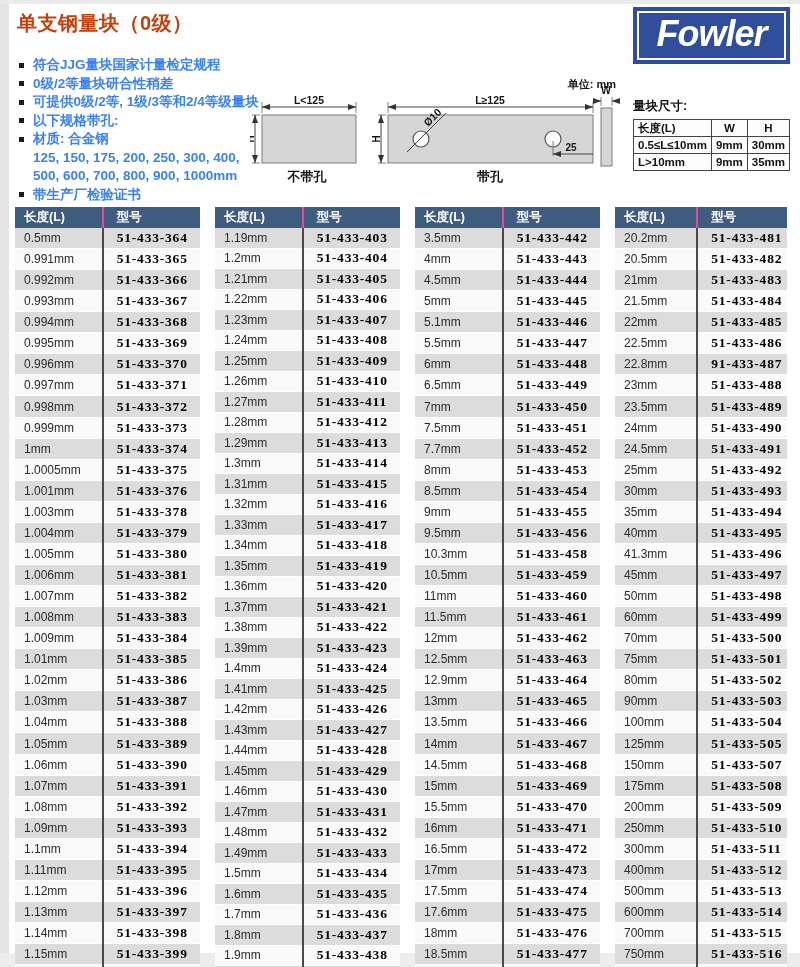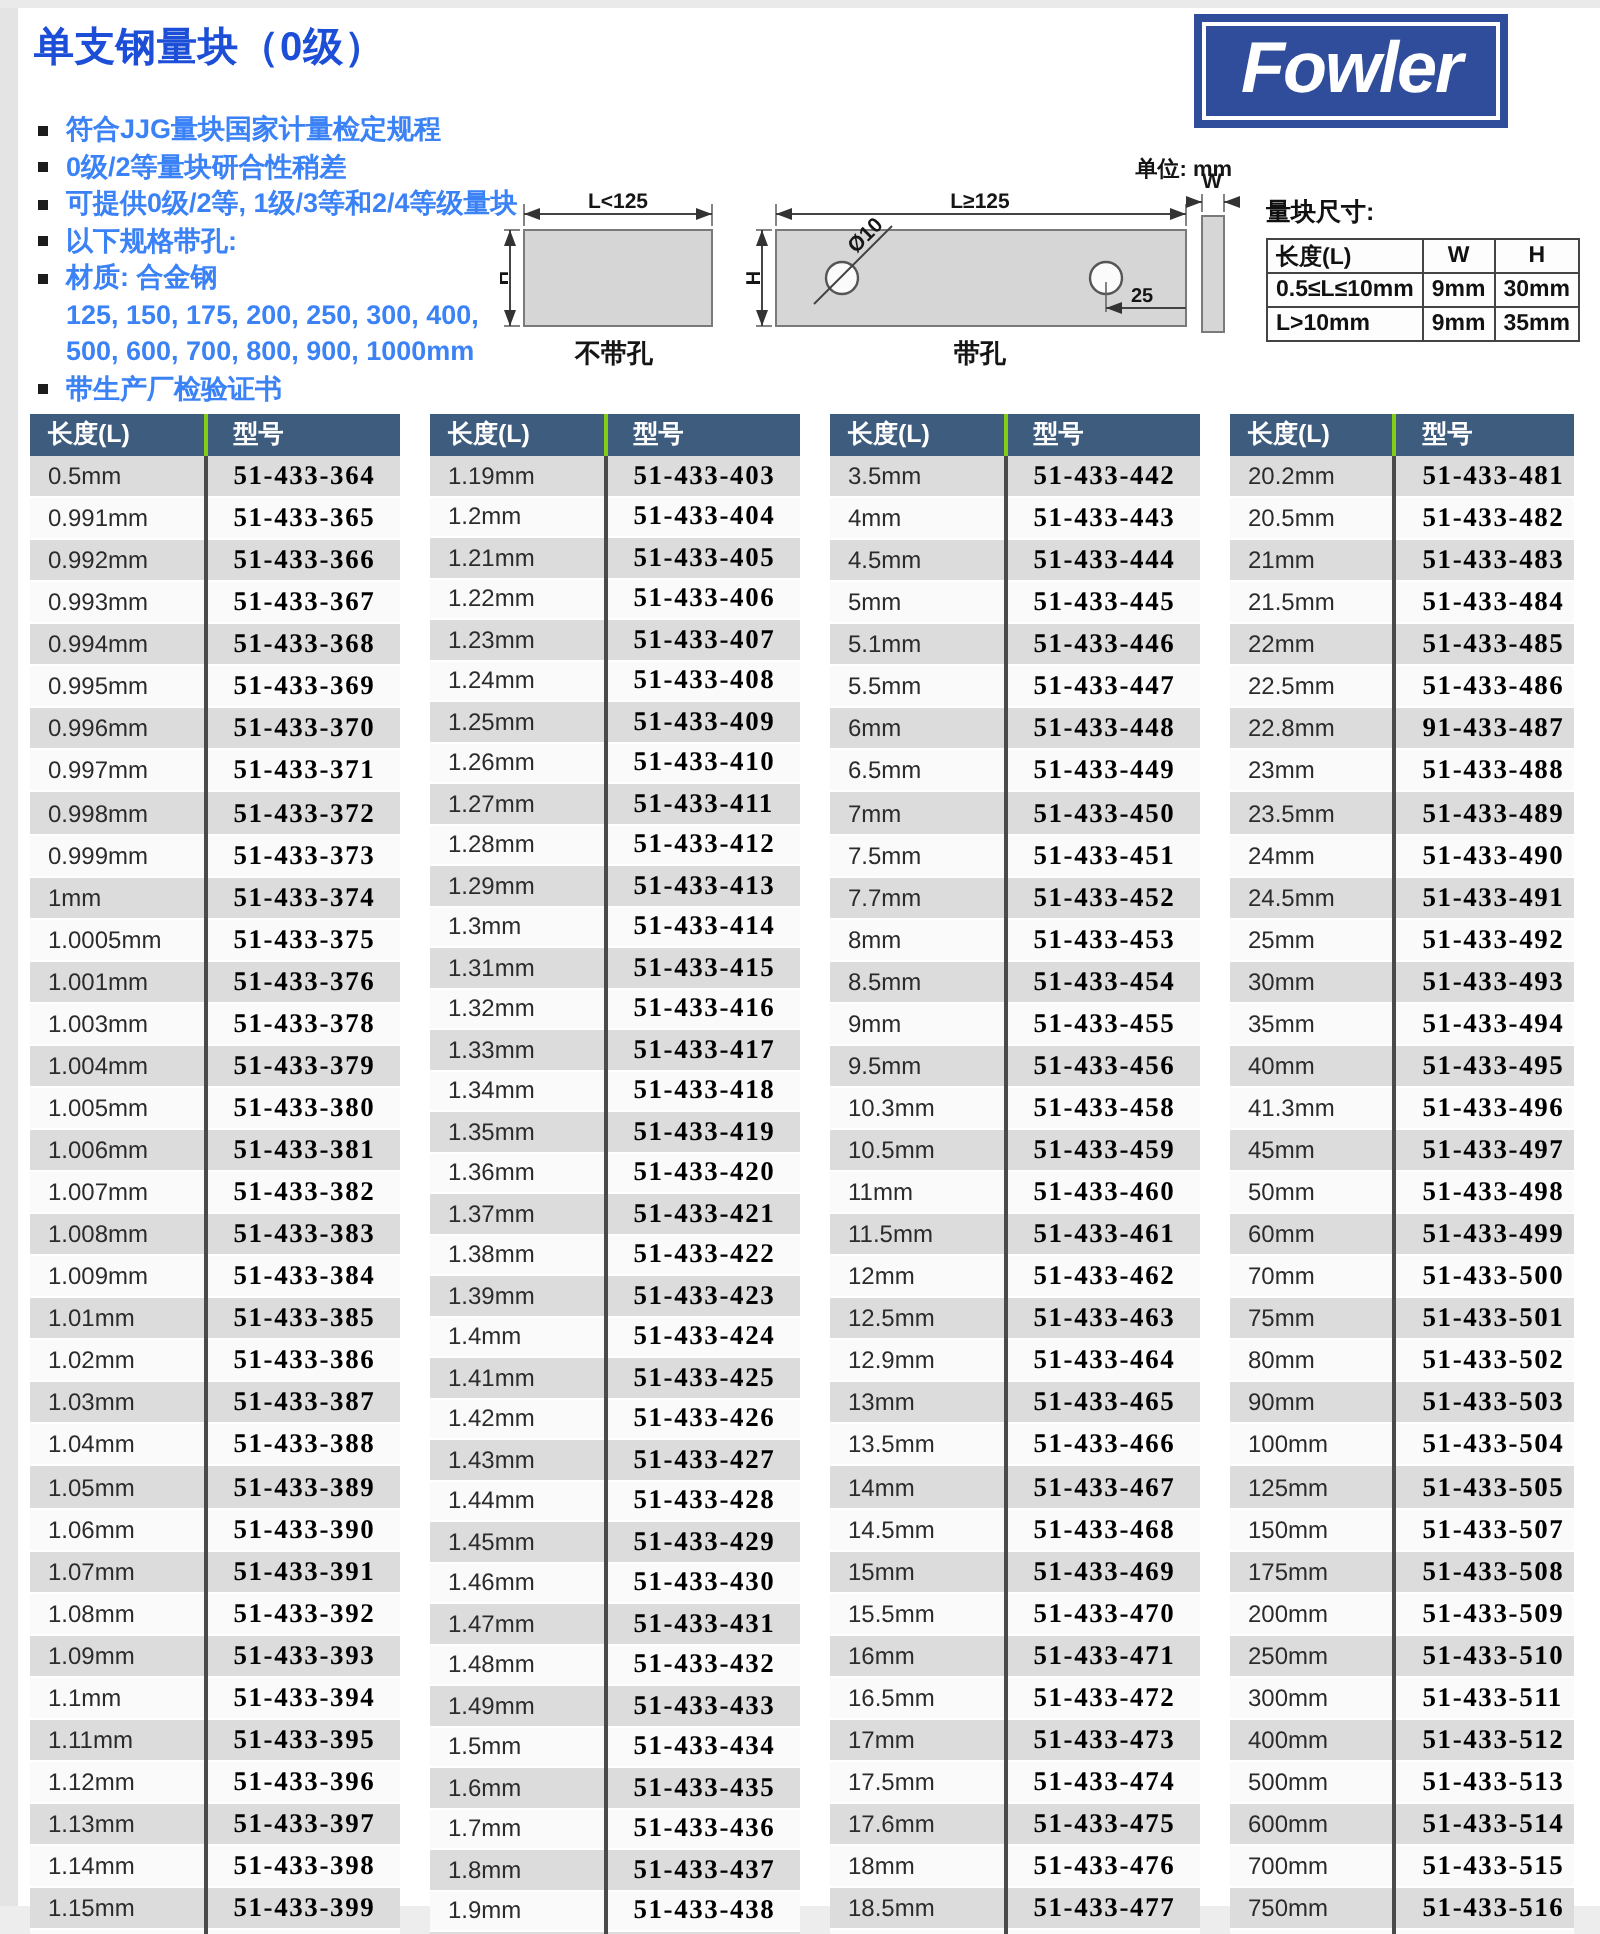--- a/index.html
+++ b/index.html
@@ -5,23 +5,23 @@
   html,body{margin:0;padding:0;}
   body{
     width:800px;height:967px;position:relative;background:#ffffff;
     font-family:"Liberation Sans","DejaVu Sans",sans-serif;
     overflow:hidden;color:#111;
   }
   .edge-l{position:absolute;left:0;top:0;width:9px;height:967px;background:#e4e4e4;}
   .edge-t{position:absolute;left:0;top:0;width:800px;height:4px;background:#eaeaea;}
   .edge-b{position:absolute;left:0;top:953px;width:800px;height:14px;background:#ededed;}
 
-  .title{position:absolute;left:17px;top:10px;font-size:20px;font-weight:bold;color:#1d4ed8;letter-spacing:.5px;}
-
-  .logo{position:absolute;left:597px;top:7px;width:157px;height:57px;background:#2F4D9A;
+  .title{position:absolute;left:17px;top:10px;font-size:20px;font-weight:bold;color:#c2410c;letter-spacing:.5px;}
+
+  .logo{position:absolute;left:633px;top:7px;width:157px;height:57px;background:#2F4D9A;
         display:flex;align-items:center;justify-content:center;}
   .logo-border{position:absolute;left:4px;top:4px;right:4px;bottom:4px;border:2px solid #ffffff;}
   .logo-text{position:relative;color:#fff;font-size:36px;font-weight:bold;font-style:italic;
         letter-spacing:-1px;padding-bottom:3px;}
 
   ul.features{position:absolute;left:19px;top:56px;margin:0;padding:0;list-style:none;
         font-size:13.5px;font-weight:bold;color:#3b82f6;}
   ul.features li{line-height:18.5px;display:flex;align-items:center;}
   ul.features li.sub{padding-left:14px;}
   .blt{width:5px;height:5px;background:#1c1c1c;margin-right:9px;flex:none;}
@@ -42,21 +42,21 @@
   table.size .c0{width:76px;text-align:left;}
   table.size .c1{width:30px;text-align:center;}
   table.size .c2{width:39px;text-align:center;}
 
   .tables{position:absolute;left:15px;top:207px;width:772px;display:grid;
         grid-template-columns:185px 185px 185px 172px;column-gap:15px;}
   table.spec{width:100%;border-collapse:collapse;table-layout:fixed;}
   table.spec th{background:#3E5C7E;color:#fff;font-size:12.5px;font-weight:bold;
         text-align:left;height:21px;padding:0;}
   table.spec th.len-h{padding-left:9px;width:42%;}
-  table.spec th.mod-h{padding-left:13px;border-left:2px solid #84cc16;}
+  table.spec th.mod-h{padding-left:13px;border-left:2px solid #ec4899;}
   table.spec td{height:17.5px;border-bottom:1px solid #fff;white-space:nowrap;overflow:hidden;}
   table.spec td.len{font-size:12px;color:#2b2b2b;padding-left:9px;}
   table.spec td.mod{font-family:"Liberation Serif","DejaVu Serif",serif;font-weight:bold;
         font-size:13.5px;color:#000;padding-left:13px;border-left:2px solid #4a4a4a;
         letter-spacing:.8px;}
   table.spec tbody tr:nth-child(odd){background:#dcdcdc;}
   table.spec tbody tr:nth-child(even){background:#fafafa;}
 </style>
 </head>
 <body>

